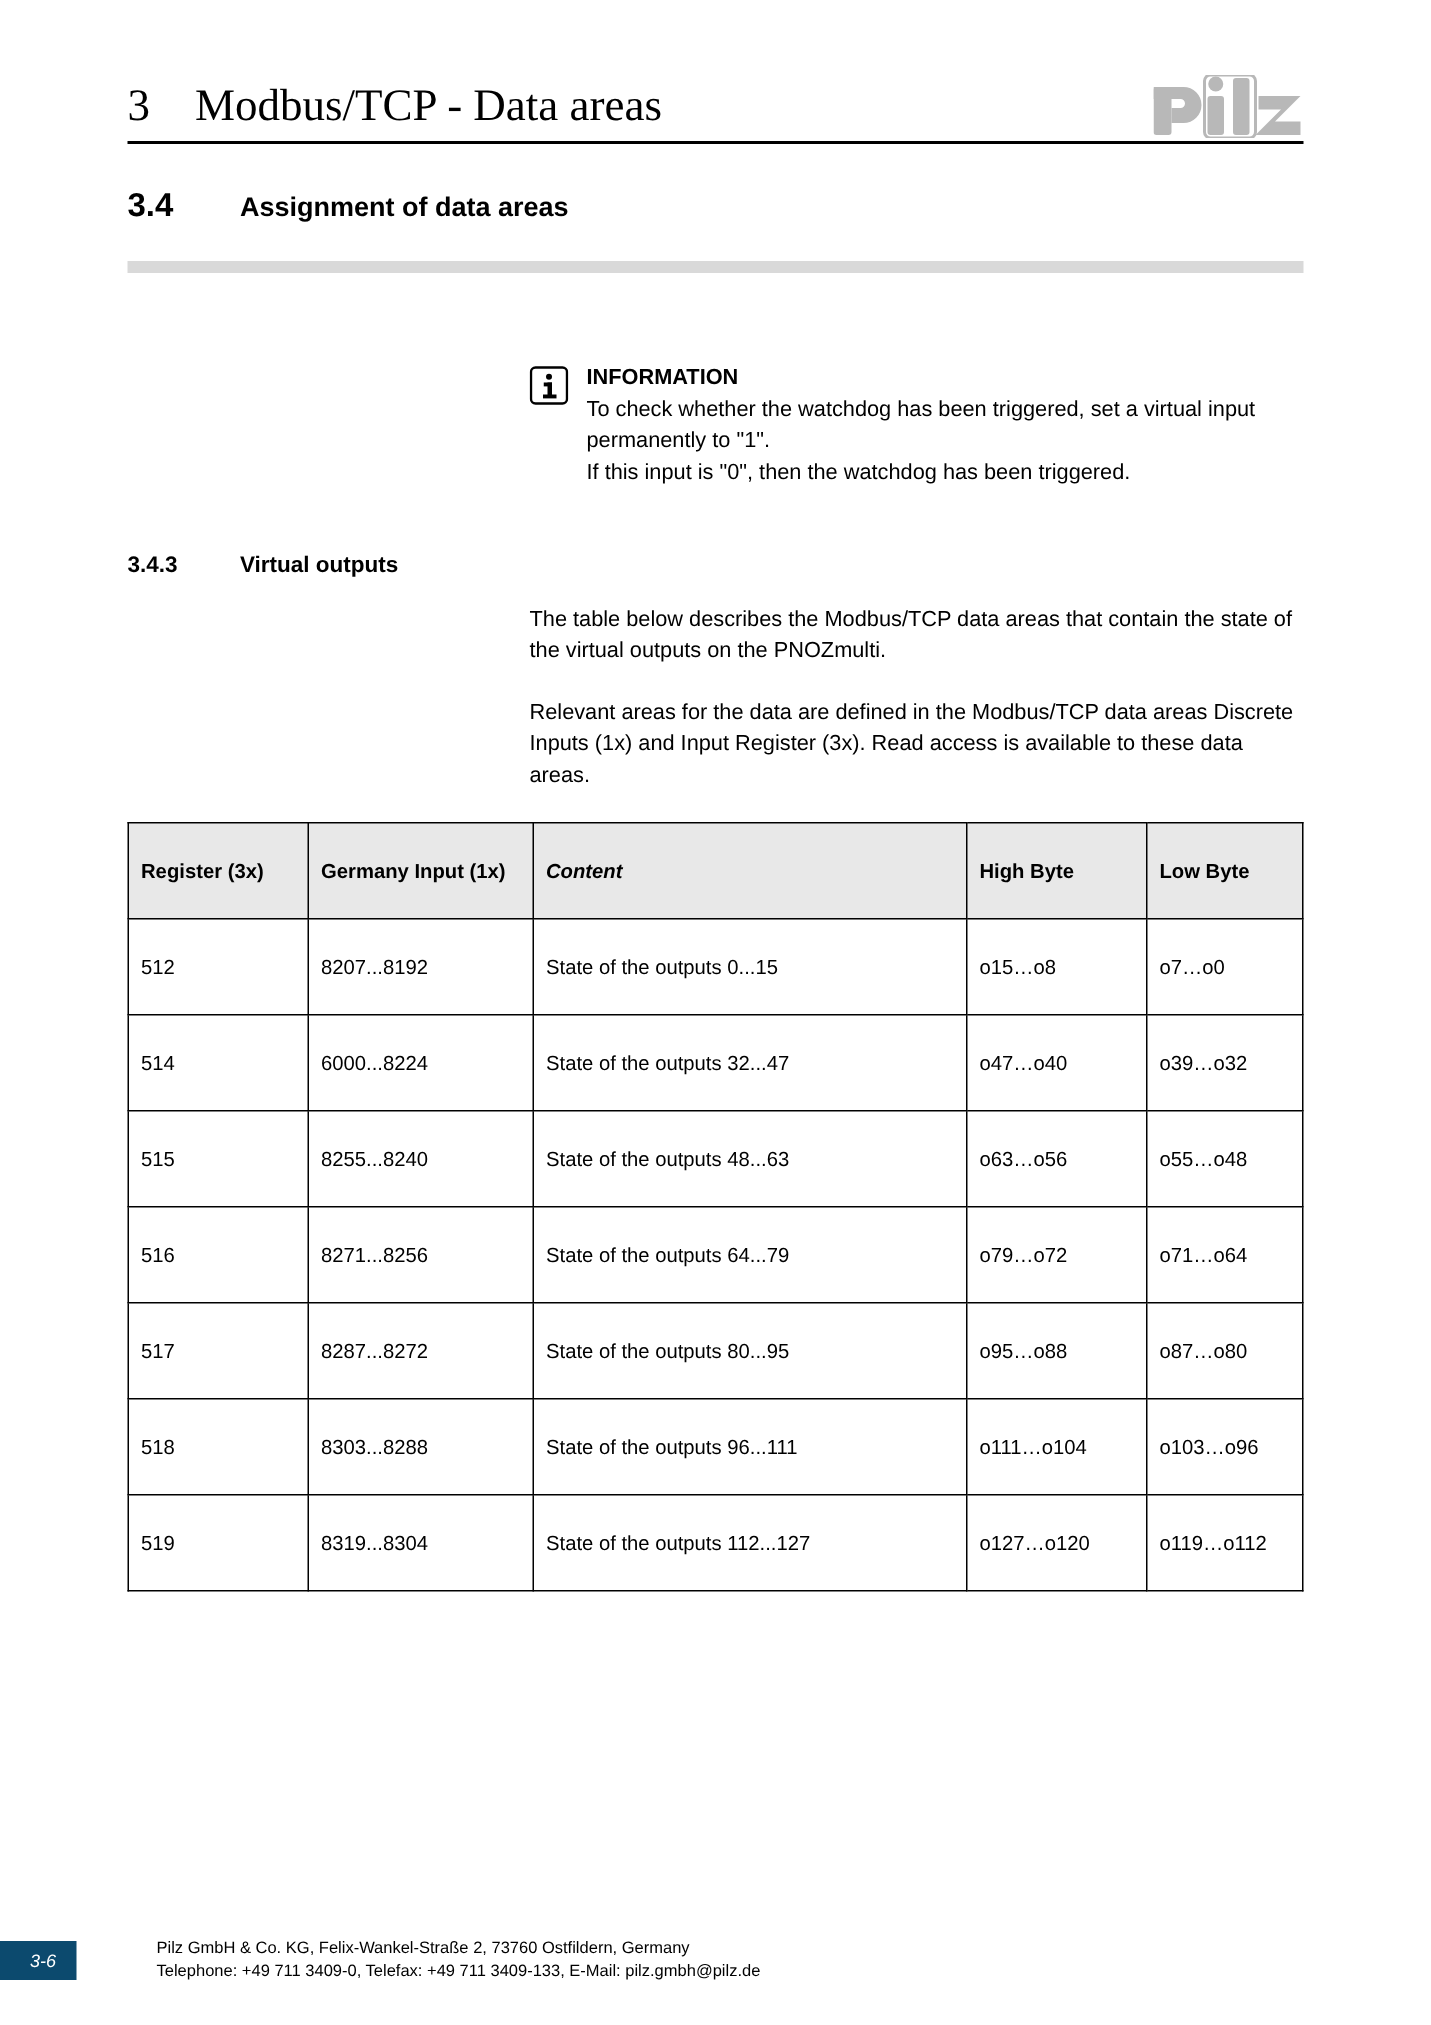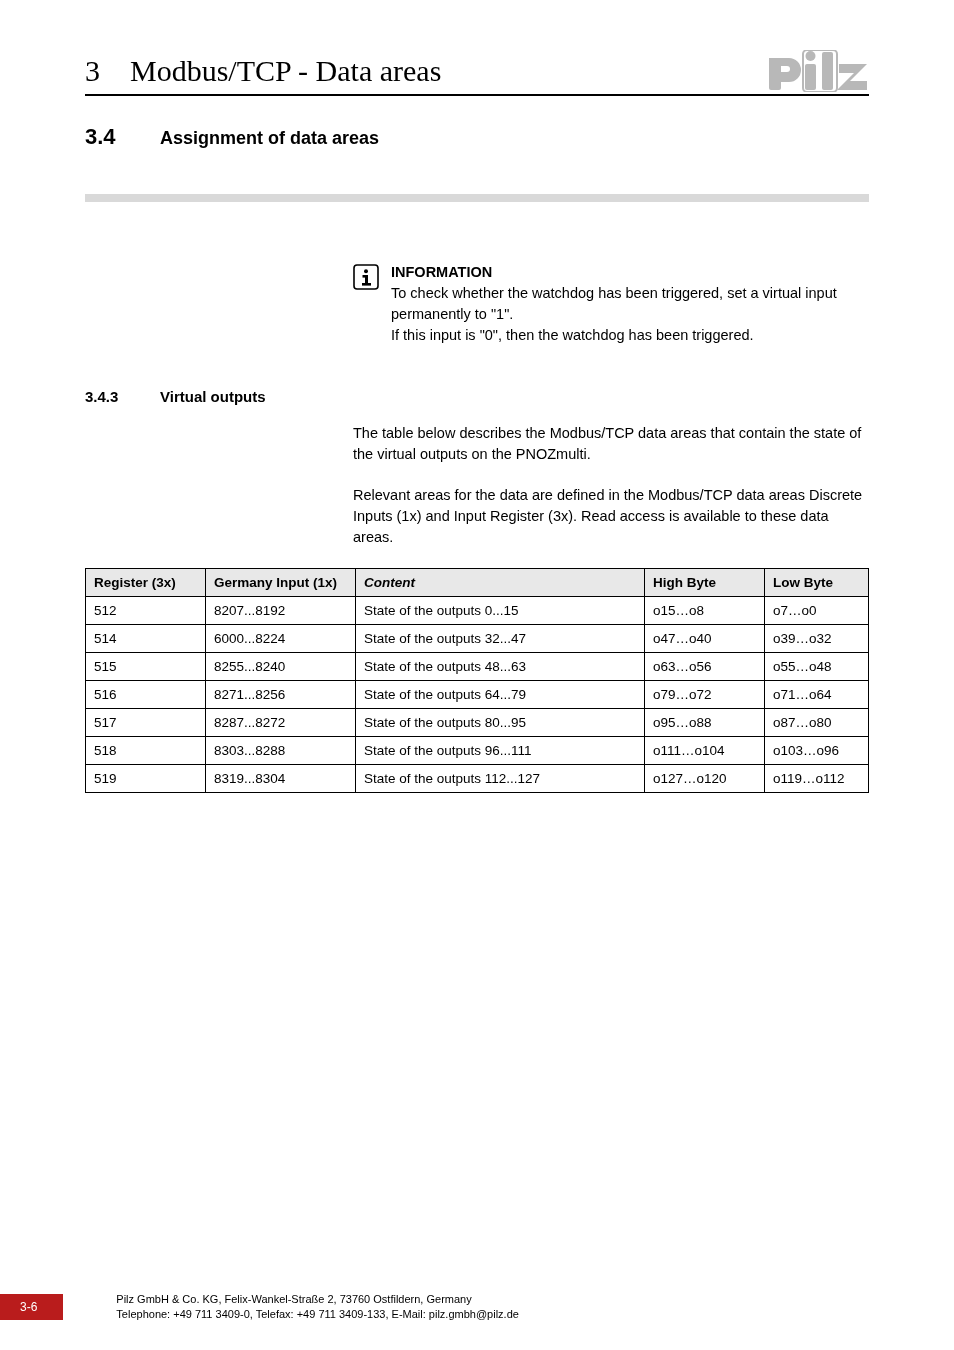--- a/index.html
+++ b/index.html
@@ -33,21 +33,21 @@
   }
   .logo {
     display: flex;
     align-items: center;
     margin-bottom: -4px;
   }
   .section-row {
     display: flex;
     align-items: baseline;
     margin-top: 28px;
-    padding-bottom: 44px;
+    padding-bottom: 24px;
   }
   .section-num {
     font-size: 22px;
     font-weight: bold;
     width: 75px;
   }
   .section-title {
     font-size: 18px;
     font-weight: bold;
   }
@@ -96,46 +96,47 @@
     margin-bottom: 20px;
   }
   table.data {
     border-collapse: collapse;
     width: 100%;
     font-size: 13.5px;
     margin-top: 4px;
   }
   table.data th, table.data td {
     border: 1px solid #000;
-    padding: 6px 8px;
+    padding: 24px 8px;
     text-align: left;
     vertical-align: top;
   }
   table.data th {
     background: #e8e8e8;
     font-weight: bold;
   }
   .col-reg { width: 120px; }
   .col-disc { width: 150px; }
   .col-content { width: auto; font-style: italic; }
   .col-high { width: 120px; }
   .col-low { width: 104px; }
   .footer {
     position: absolute;
     left: 0;
     bottom: 28px;
     display: flex;
     align-items: center;
   }
   .page-badge {
-    background: #b91c1c;
+    background: #0c4a6e;
     color: #fff;
     font-size: 12px;
-    padding: 6px 26px 6px 20px;
+    padding: 6px 14px 6px 20px;
     margin-right: 18px;
+    font-style: italic;
   }
   .footer-text {
     font-size: 11px;
     line-height: 1.35;
     color: #000;
     margin-left: 35px;
   }
 </style>
 </head>
 <body>

